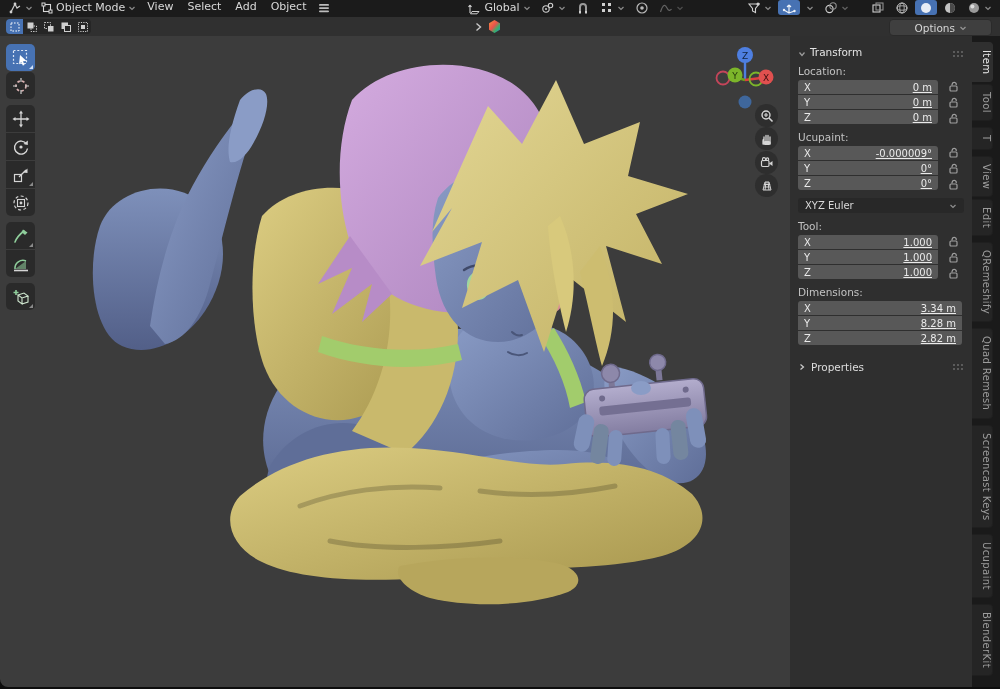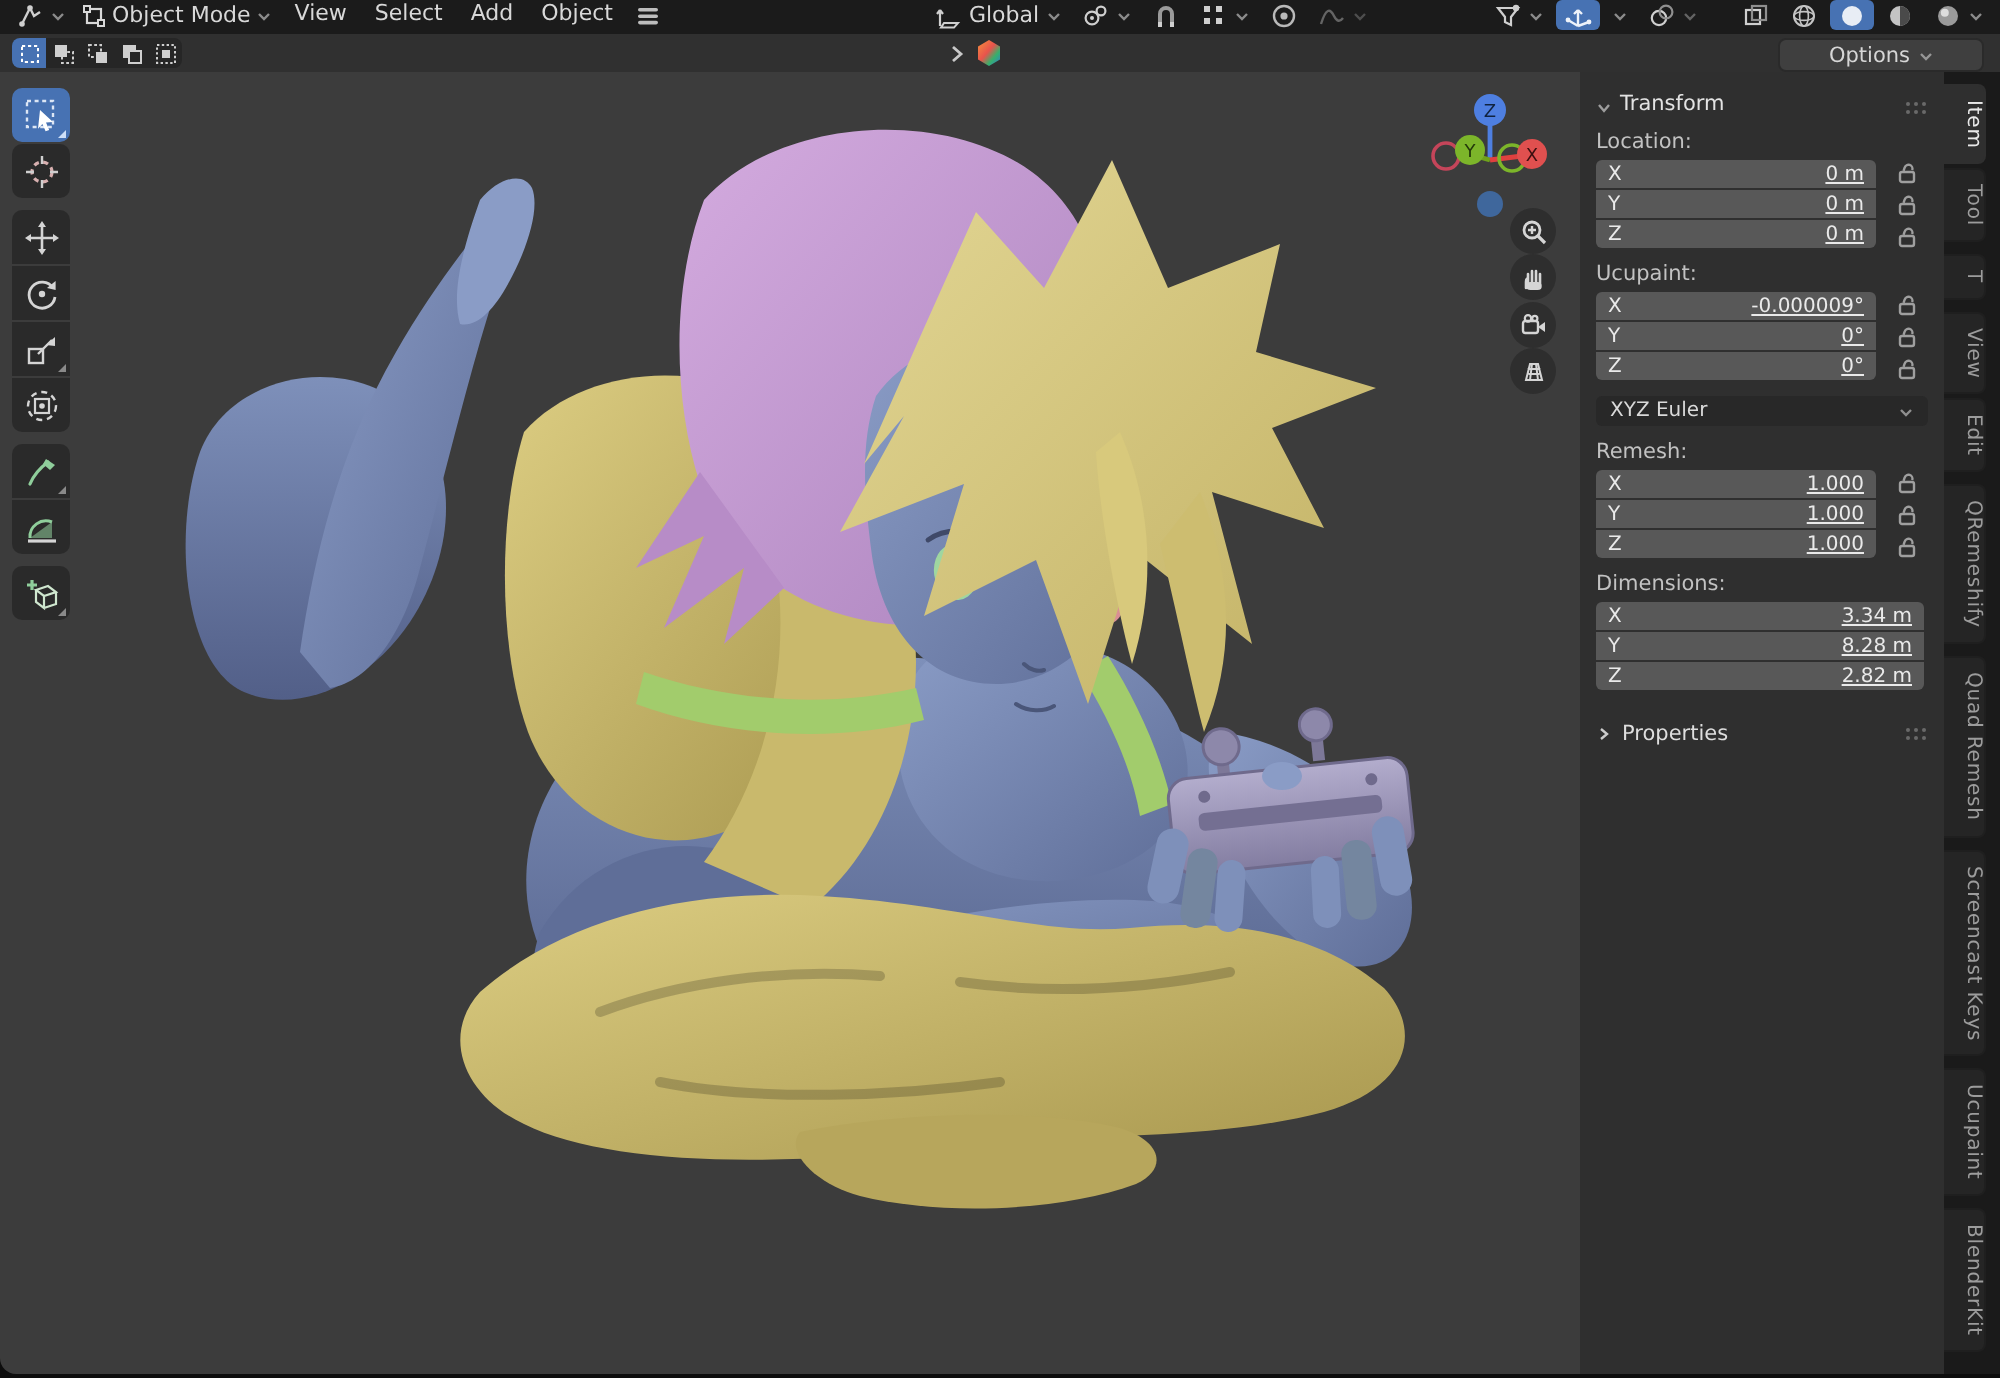--- a/index.html
+++ b/index.html
@@ -584,21 +584,21 @@
       </div>
     </div>
 
     <div class="dropdown">
       <span>XYZ Euler</span>
       <svg class="chev" viewBox="0 0 8 8">
           <path d="M1.5 3 L4 5.5 L6.5 3" stroke="#bbb" stroke-width="1.2" fill="none"></path>
         </svg>
     </div>
 
-    <div class="plabel">Remesh:</div>
+    <div class="plabel">Tool:</div>
     <div class="rowset">
       <div class="fgroup fg-narrow">
         <div class="frow">
           <span class="ax">X</span>
           <span class="val">1.000</span>
         </div>
         <div class="frow">
           <span class="ax">Y</span>
           <span class="val">1.000</span>
         </div>

